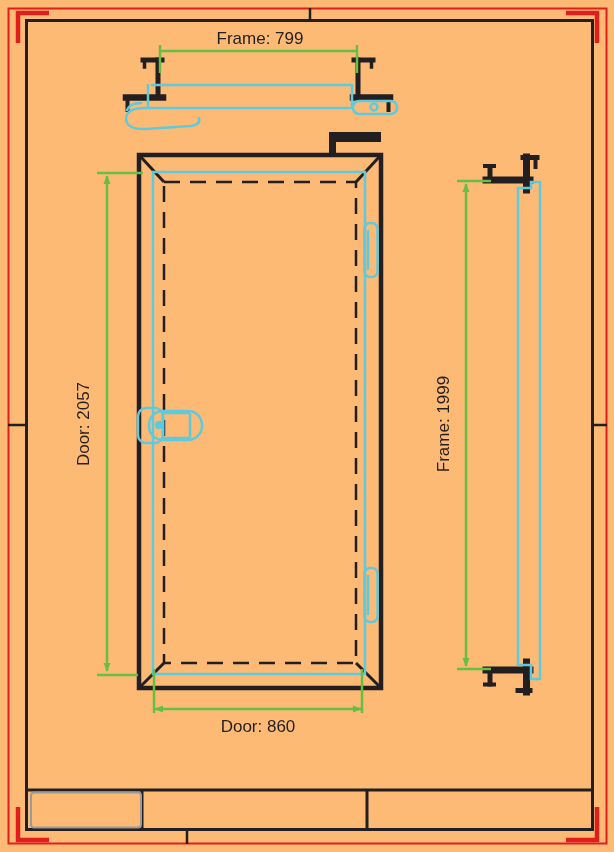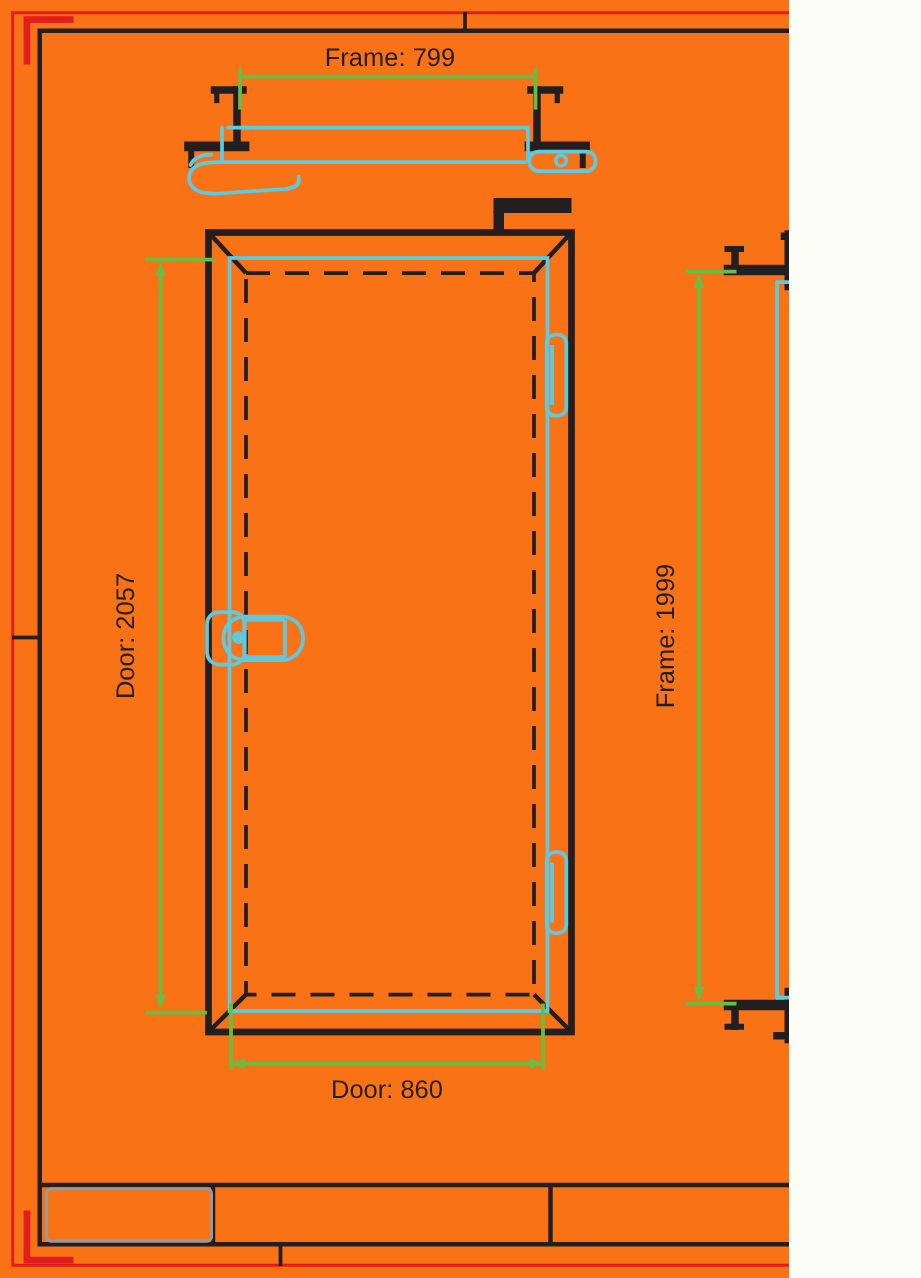--- a/index.html
+++ b/index.html
@@ -1,20 +1,20 @@
 <!DOCTYPE html>
 <html><head>
 <meta charset="utf-8">
 <style>
   html,body { margin:0; padding:0; }
   body { background:#fdfdf8; }
   .sheet {
     position:relative;
-    width:526px; height:852px;
-    background:#f97316;
+    width:614px; height:852px;
+    background:#fdba74;
     overflow:hidden;
     font-family:"Liberation Sans","DejaVu Sans",sans-serif;
     text-align:center;
   }
   .sheet svg { position:absolute; left:0; top:0; }
   text {
     font-family:"Liberation Sans","DejaVu Sans",sans-serif;
     font-size:17px;
     fill:#231f20;
     stroke:none;

